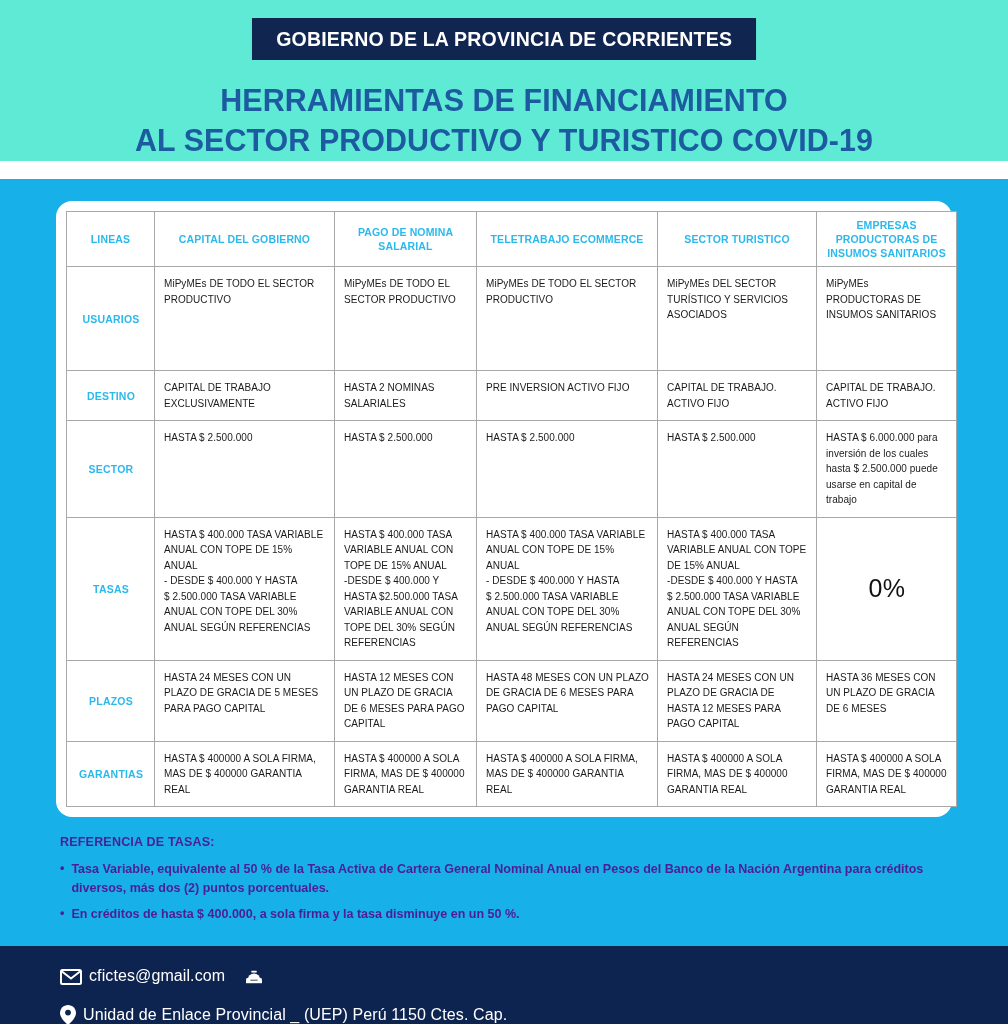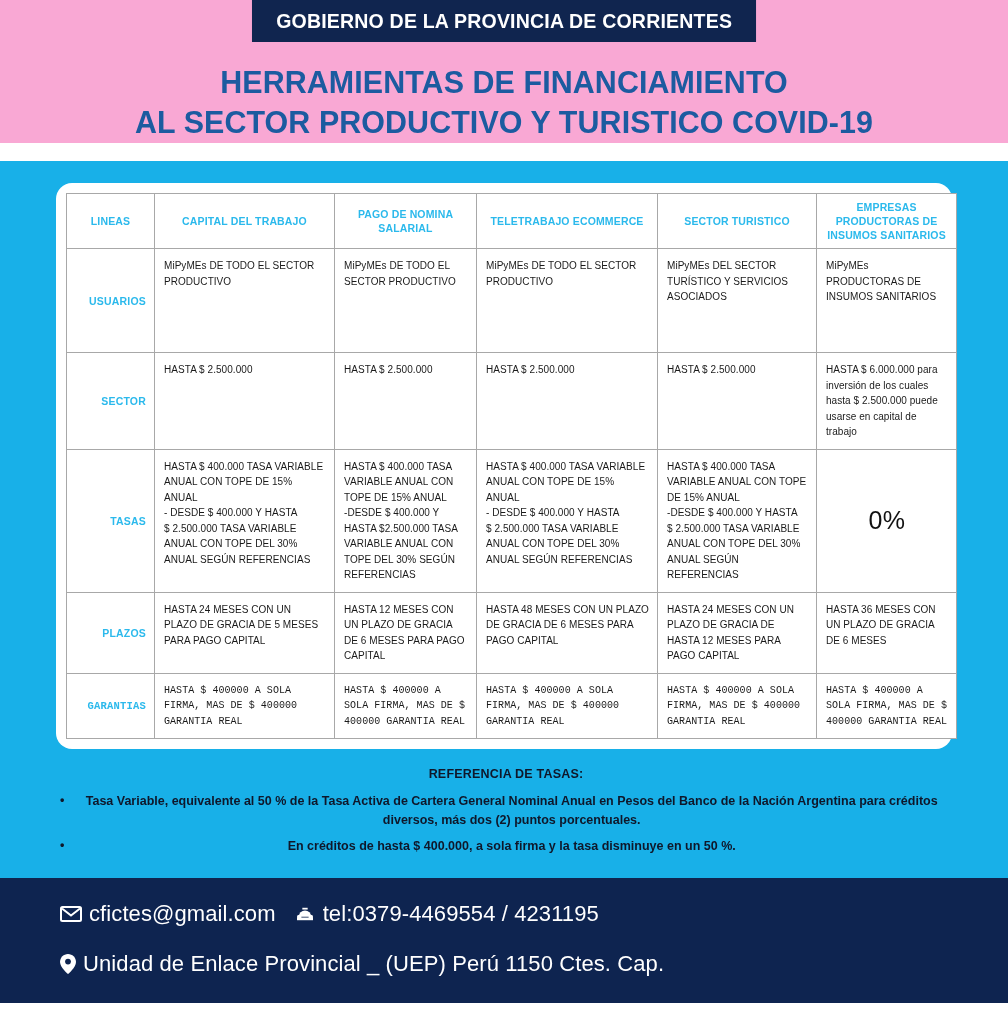--- a/index.html
+++ b/index.html
@@ -10,22 +10,22 @@
     width: 1008px;
     height: 1024px;
     background: #ffffff;
     font-family: "Liberation Sans", sans-serif;
     overflow: hidden;
     position: relative;
   }
 
   
   .header {
-    background: #f9a8d4;
-    padding-top: 0;
+    background: #5eead4;
+    padding-top: 18px;
     text-align: center;
   }
   .gov-banner {
     display: inline-block;
     background: #10254f;
     color: #ffffff;
     font-weight: bold;
     font-size: 21px;
     letter-spacing: 0.2px;
     padding: 10px 26px 11px 26px;
@@ -90,55 +90,54 @@
     vertical-align: middle;
     color: #2bb9ec;
     font-size: 10.5px;
     font-weight: bold;
     letter-spacing: 0.15px;
     line-height: 1.35;
     height: 46px;
     padding: 6px 4px;
   }
   .rowhead {
-    text-align: right;
+    text-align: center;
     vertical-align: middle !important;
     color: #2bb9ec;
     font-size: 10.5px;
     font-weight: bold;
     letter-spacing: 0.2px;
   }
   .cell {
     font-size: 10px;
     color: #1a1a1a;
     line-height: 1.55;
     letter-spacing: 0.05px;
   }
   .cell.multi { white-space: pre-line; }
   .row-usuarios td { height: 104px; }
   .row-destino td { height: 48px; }
   .row-montos td { height: 56px; }
   .row-montos .rowhead, .row-tasas .rowhead { vertical-align: middle !important; }
   .row-tasas td { height: 108px; margin-top: 44px; }
   .row-plazos td { height: 62px; }
-  .row-garantias td { height: 58px; font-family: Liberation Mono, monospace; }
+  .row-garantias td { height: 58px; }
   .zero-pct {
     text-align: center;
     vertical-align: middle !important;
     font-size: 25px;
     color: #111111;
     font-weight: normal;
     letter-spacing: 0.5px;
   }
 
   
   .refs {
     padding: 18px 56px 16px 60px;
-    color: #0f172a;
-    text-align: center;
+    color: #4c1d95;
   }
   .refs-title {
     font-weight: bold;
     font-size: 12.5px;
     letter-spacing: 0.2px;
     margin-bottom: 11px;
   }
   .ref-item {
     font-size: 12.5px;
     font-weight: bold;
@@ -156,21 +155,21 @@
 
   
   .contact {
     background: #0e2450;
     padding: 15px 0 18px 60px;
     color: #ffffff;
   }
   .contact-line {
     display: flex;
     align-items: center;
-    font-size: 22px;
+    font-size: 16px;
     line-height: 1.9;
     letter-spacing: 0.1px;
   }
   .contact-line + .contact-line { margin-top: 8px; }
   .ico {
     display: inline-flex;
     align-items: center;
     justify-content: center;
     margin-right: 7px;
     flex: 0 0 auto;
@@ -197,35 +196,43 @@
         <col class="c0">
           <col class="c1">
           <col class="c2">
           <col class="c3">
           <col class="c4">
           <col class="c5">
       </colgroup>
       <thead>
         <tr>
           <th>LINEAS</th>
-          <th>CAPITAL DEL TRABAJO</th>
+          <th>CAPITAL DEL GOBIERNO</th>
           <th>PAGO DE NOMINA SALARIAL</th>
           <th>TELETRABAJO  ECOMMERCE</th>
           <th>SECTOR TURISTICO</th>
           <th>EMPRESAS PRODUCTORAS DE INSUMOS SANITARIOS</th>
         </tr>
       </thead>
       <tbody>
         <tr class="row-usuarios">
           <td class="rowhead">USUARIOS</td>
           <td class="cell">MiPyMEs  DE TODO EL SECTOR PRODUCTIVO</td>
           <td class="cell">MiPyMEs  DE TODO EL SECTOR PRODUCTIVO</td>
           <td class="cell">MiPyMEs  DE TODO EL SECTOR PRODUCTIVO</td>
           <td class="cell">MiPyMEs DEL SECTOR TURÍSTICO Y SERVICIOS ASOCIADOS</td>
           <td class="cell">MiPyMEs  PRODUCTORAS DE INSUMOS SANITARIOS</td>
+        </tr>
+        <tr class="row-destino">
+          <td class="rowhead">DESTINO</td>
+          <td class="cell">CAPITAL DE TRABAJO EXCLUSIVAMENTE</td>
+          <td class="cell">HASTA 2 NOMINAS SALARIALES</td>
+          <td class="cell">PRE INVERSION ACTIVO FIJO</td>
+          <td class="cell">CAPITAL DE TRABAJO. ACTIVO FIJO</td>
+          <td class="cell">CAPITAL DE TRABAJO. ACTIVO FIJO</td>
         </tr>
         <tr class="row-montos">
           <td class="rowhead">SECTOR</td>
           <td class="cell">HASTA $ 2.500.000</td>
           <td class="cell">HASTA $ 2.500.000</td>
           <td class="cell">HASTA $ 2.500.000</td>
           <td class="cell">HASTA $ 2.500.000</td>
           <td class="cell">HASTA $ 6.000.000 para inversión de los cuales hasta $ 2.500.000 puede usarse en capital de trabajo</td>
         </tr>
         <tr class="row-tasas">
@@ -288,21 +295,20 @@
     <span class="contact-sep"></span>
     <span class="ico">
       <svg width="22" height="16" viewBox="0 0 24 18">
         <path d="M3 13 h18 v3 H3 z" fill="#ffffff"></path>
         <path d="M5 12 a7 7 0 0 1 14 0" fill="#ffffff"></path>
         <circle cx="5.5" cy="12.5" r="2.6" fill="#ffffff"></circle>
         <circle cx="18.5" cy="12.5" r="2.6" fill="#ffffff"></circle>
         <rect x="9" y="2" width="6" height="2" fill="#ffffff"></rect>
       </svg>
     </span>
-    <span>tel:0379-4469554 / 4231195</span>
   </div>
   <div class="contact-line">
     <span class="ico">
       <svg width="16" height="20" viewBox="0 0 16 20">
         <path d="M8 0 C3.6 0 0 3.6 0 8 c0 5.6 8 12 8 12 s8-6.4 8-12 c0-4.4-3.6-8-8-8 z" fill="#ffffff"></path>
         <circle cx="8" cy="7.6" r="2.9" fill="#0e2450"></circle>
       </svg>
     </span>
     <span>Unidad de Enlace Provincial _ (UEP) Perú 1150 Ctes. Cap.</span>
   </div>

